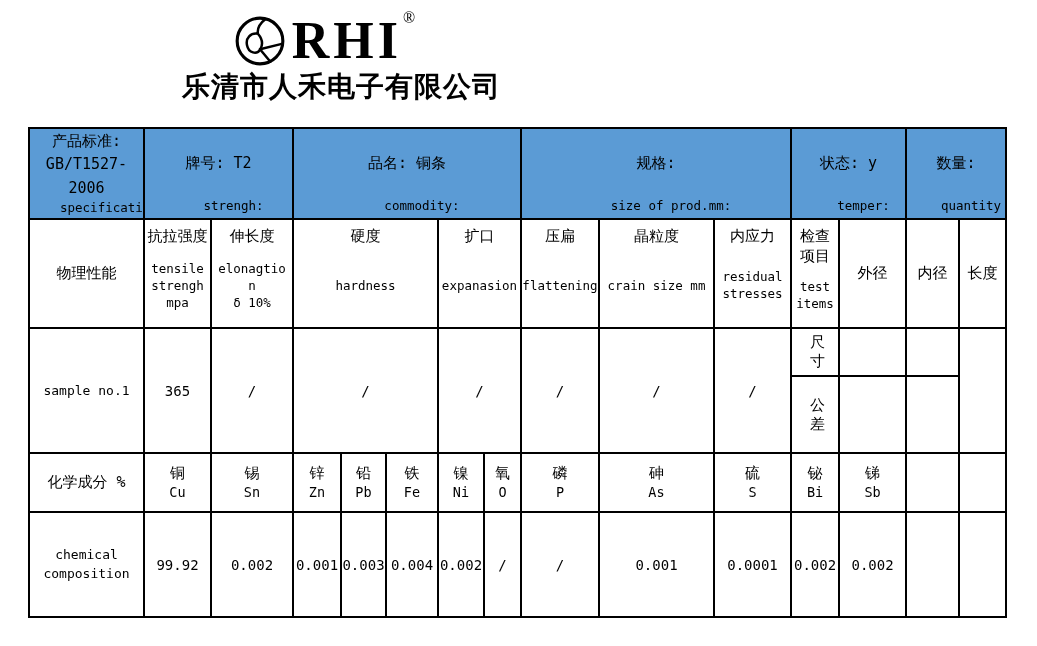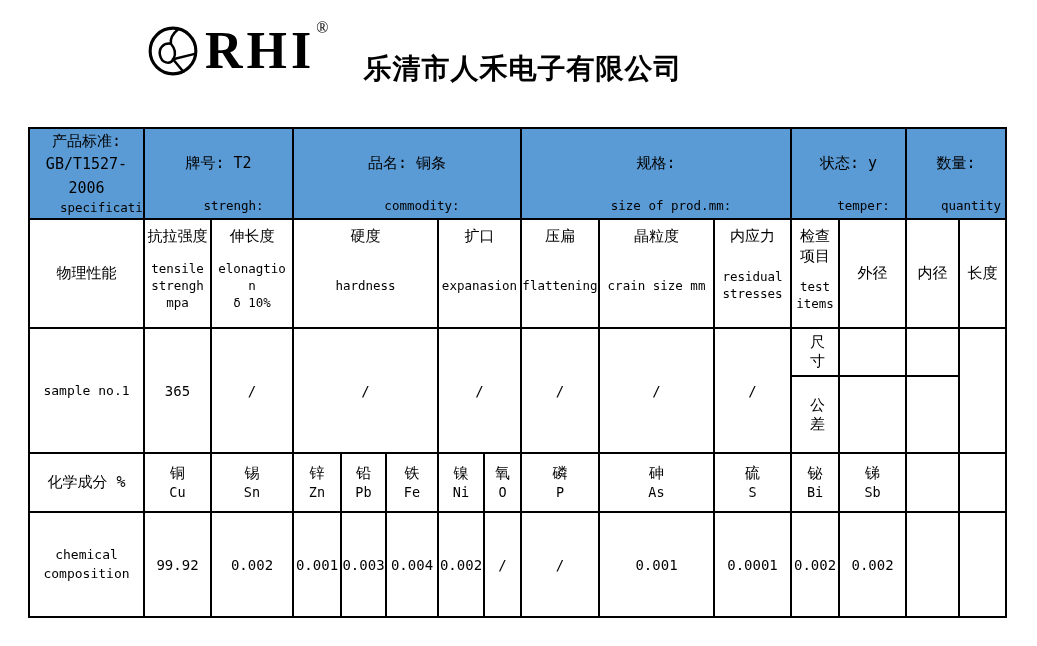--- a/index.html
+++ b/index.html
@@ -5,32 +5,32 @@
   * { margin:0; padding:0; box-sizing:border-box; }
   html,body { background:#ffffff; }
   body {
     width:1037px; height:646px;
     font-family:"DejaVu Sans Mono","Liberation Mono",monospace;
     color:#000;
   }
   .page { position:relative; width:1037px; height:646px; background:#fff; overflow:hidden; }
 
   
-  .brand-row { position:absolute; top:14px; left:146px; display:flex; align-items:center; }
+  .brand-row { position:absolute; top:14px; left:146px; display:flex; align-items:center;flex-direction:column; }
   .logo { display:flex; align-items:flex-start; }
   .logo-icon { width:54px; height:54px; }
   .logo-text {
     font-family:"Liberation Serif","DejaVu Serif",serif;
     font-weight:bold; font-size:52px; line-height:54px; letter-spacing:4px; margin-left:5px;
   }
   .reg { font-family:"Liberation Serif","DejaVu Serif",serif;
     font-size:16px; line-height:16px; position:relative; top:-4px; left:1px; }
   .company {
     font-family:"Liberation Sans","DejaVu Sans",sans-serif;
-    font-weight:700; font-size:28px; margin-left:36px; letter-spacing:1px;margin-top:36px;
+    font-weight:700; font-size:28px; margin-left:36px; letter-spacing:1px;
   }
   .doc-title {
     position:absolute; top:92px; left:28px; width:977px; text-align:center;
     font-family:"Liberation Sans","DejaVu Sans",sans-serif;
     font-weight:700; font-size:21px; letter-spacing:2px;
   }
 
   
   table.cert {
     position:absolute; top:127px; left:28px; width:977px;

